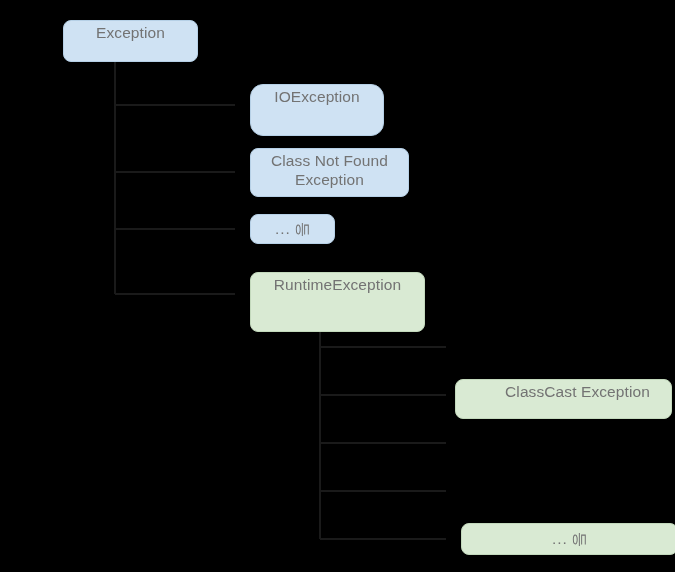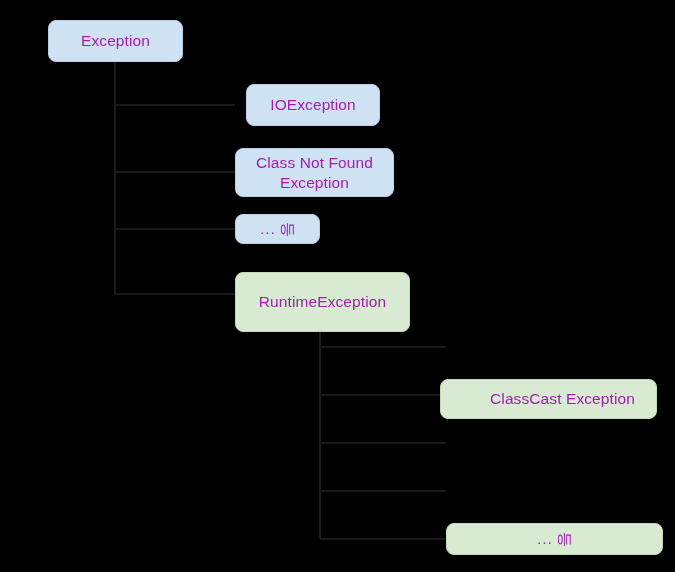--- a/index.html
+++ b/index.html
@@ -20,29 +20,29 @@
     left: 0;
     top: 0;
     width: 675px;
     height: 572px;
   }
   .node {
     position: absolute;
     box-sizing: border-box;
     border-radius: 8px;
     display: flex;
-    align-items: center;
     justify-content: center;
     text-align: center;
-    color: #a21caf;
+    color: #737373;
     font-size: 15.5px;
     line-height: 1.24;
     letter-spacing: 0.1px;
     padding: 2px 8px;
     border: 1px solid rgba(30,30,30,0.35);
+    margin-left: 15px;
   }
   .node.blue {
     background: #cfe2f3;
     border-color: #b6d0e6;
   }
   .node.green {
     background: #d9ead3;
     border-color: #c3d9bc;
   }
   .node .label {
@@ -87,21 +87,21 @@
         <line x1="320" y1="443" x2="446" y2="443"></line>
         <line x1="320" y1="491" x2="446" y2="491"></line>
         <line x1="320" y1="539" x2="446" y2="539"></line>
       </g>
   </svg>
 
   <div class="node blue" id="node-root" style="left: 48px; top: 20px; width: 135px; height: 42px;">
     <span class="label">Exception</span>
   </div>
 
-  <div class="node blue" id="node-child-0" style="left: 246px; top: 84px; width: 134px; height: 42px;">
+  <div class="node blue" id="node-child-0" style="left: 235px; top: 84px; width: 134px; height: 52px; border-radius: 13px;">
     <span class="label">IOException</span>
   </div>
 
   <div class="node blue" id="node-child-1" style="left: 235px; top: 148px; width: 159px; height: 49px;">
     <span class="label">Class Not Found
 Exception</span>
   </div>
 
   <div class="node blue" id="node-child-2" style="left: 235px; top: 214px; width: 85px; height: 30px;">
     <span class="etc-line">

